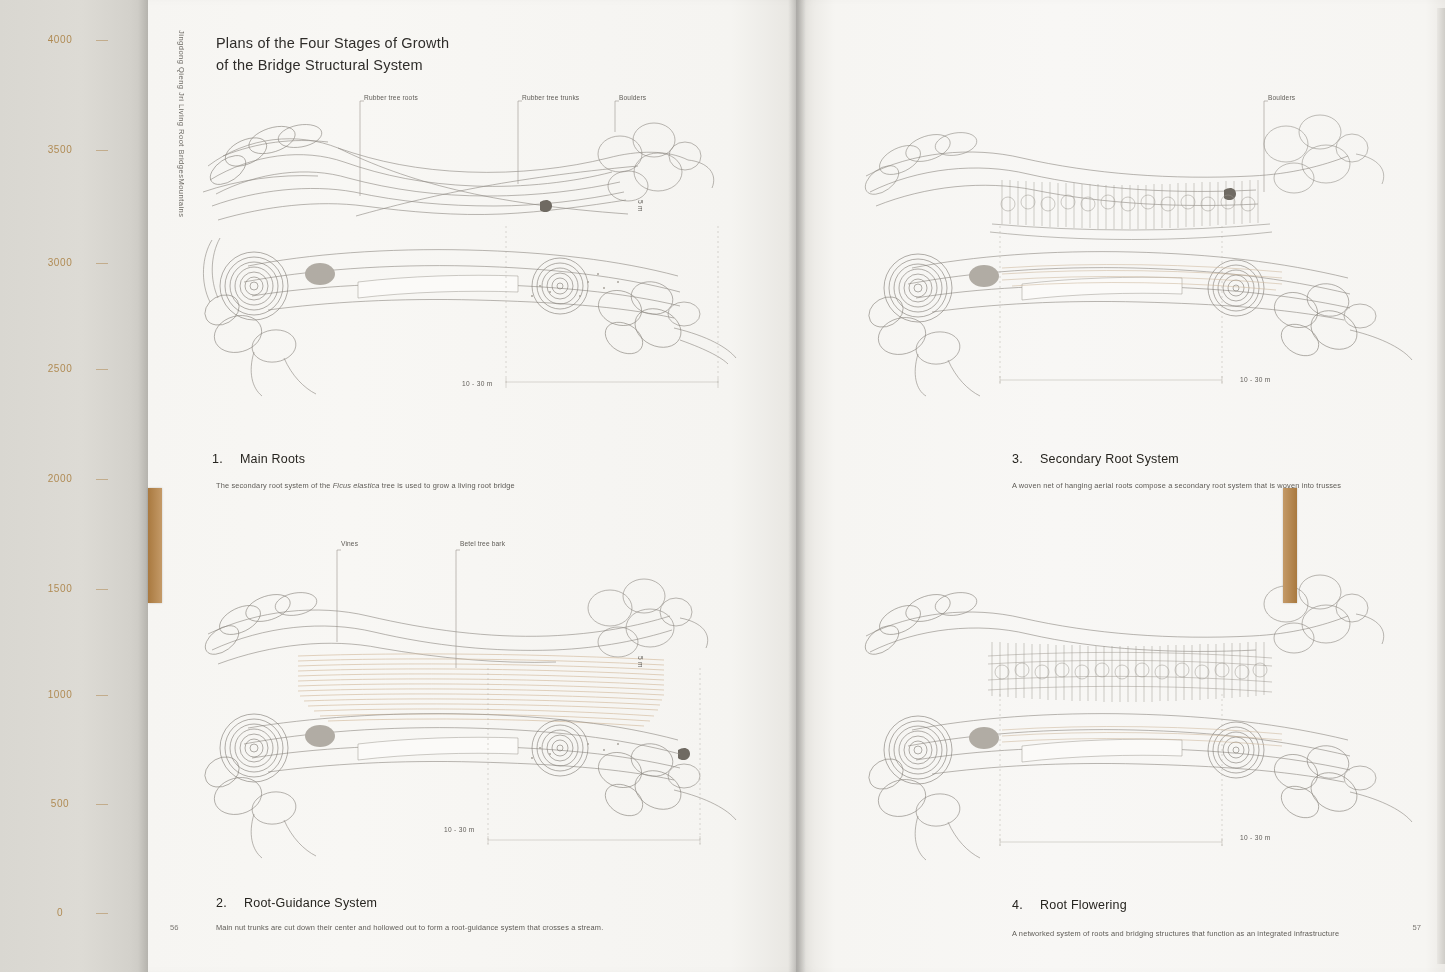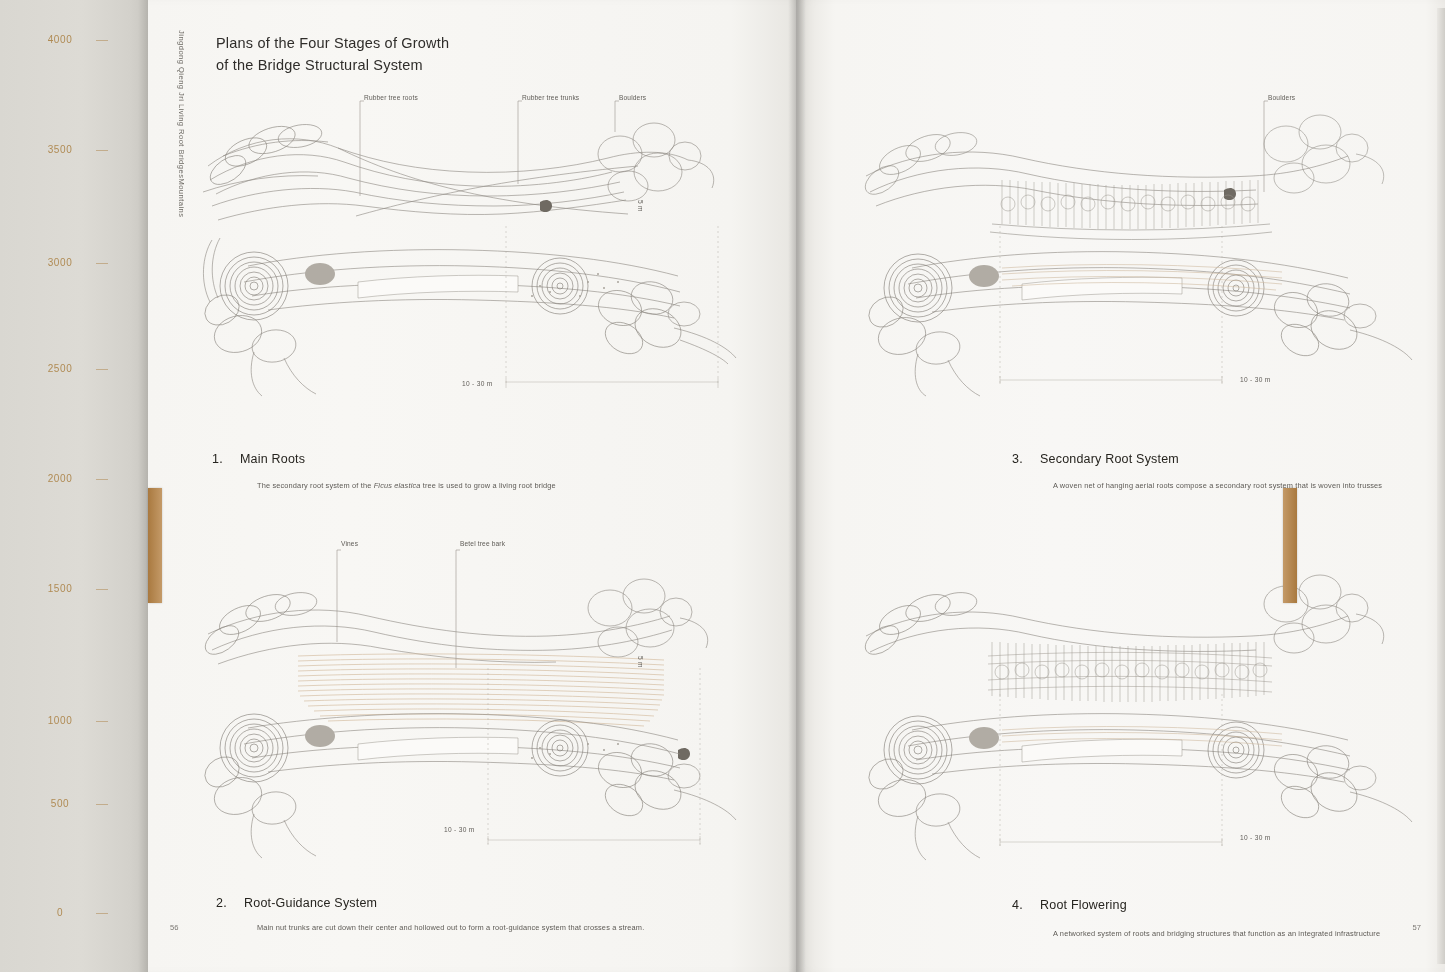--- a/index.html
+++ b/index.html
@@ -80,21 +80,21 @@
     position:absolute;left:68px;top:32px;width:420px;
     font-size:14.5px;line-height:1.55;color:#2f2d2a;letter-spacing:.2px;
   }
 
   
   .sect{
     position:absolute;font-size:12.5px;color:#26241f;letter-spacing:.2px;
   }
   .sect .num{display:inline-block;width:28px;}
   .caption{
-    position:absolute;font-size:7.4px;color:#5d5a55;letter-spacing:.15px;margin-left:41px;
+    position:absolute;font-size:7.4px;color:#5d5a55;letter-spacing:.15px;
   }
   .caption i{font-style:italic;}
 
   .folio{
     position:absolute;bottom:40px;font-size:7.6px;color:#7b7873;
   }
 
   
   .fig{position:absolute;}
   .fig svg{display:block;overflow:visible;}
@@ -113,21 +113,21 @@
 
 <div class="spread">
 
   <div class="ruler">
     <div class="tick" style="top:34px">4000</div>
     <div class="tick" style="top:144px">3500</div>
     <div class="tick" style="top:257px">3000</div>
     <div class="tick" style="top:363px">2500</div>
     <div class="tick" style="top:473px">2000</div>
     <div class="tick" style="top:583px">1500</div>
-    <div class="tick" style="top:715px">1000</div>
+    <div class="tick" style="top:689px">1000</div>
     <div class="tick" style="top:798px">500</div>
     <div class="tick" style="top:907px">0</div>
   </div>
 
   <div class="book">
 
     <div class="page left">
 
       <div class="runhead"><span>Jingdong Qieng Jri Living Root Bridges</span><span class="sep"></span><span>Mountains</span></div>
 

